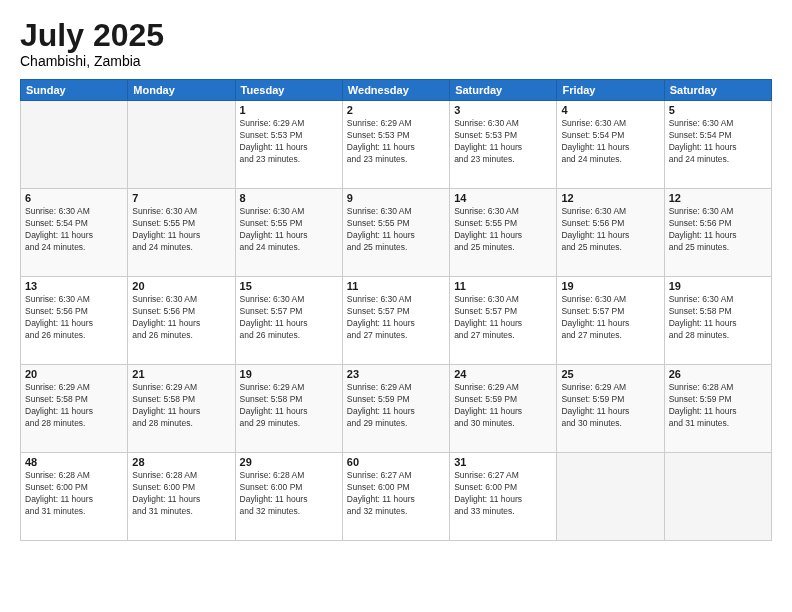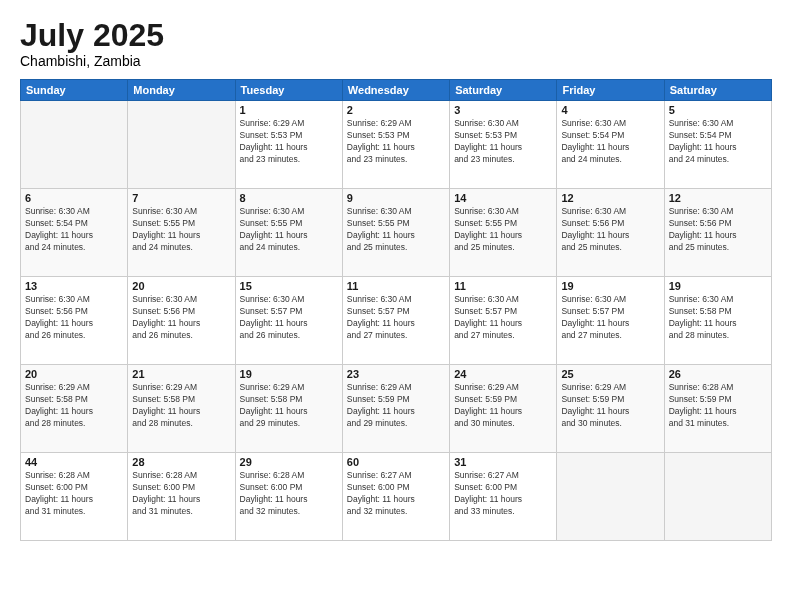--- a/index.html
+++ b/index.html
@@ -311,21 +311,21 @@
           <td>
             <div class="day-num">26</div>
             <div class="day-info" style="white-space: pre-line;">Sunrise: 6:28 AM
 Sunset: 5:59 PM
 Daylight: 11 hours
 and 31 minutes.</div>
           </td>
         </tr>
         <tr>
           <td>
-            <div class="day-num">44</div>
+            <div class="day-num">48</div>
             <div class="day-info" style="white-space: pre-line;">Sunrise: 6:28 AM
 Sunset: 6:00 PM
 Daylight: 11 hours
 and 31 minutes.</div>
           </td>
           <td>
             <div class="day-num">28</div>
             <div class="day-info" style="white-space: pre-line;">Sunrise: 6:28 AM
 Sunset: 6:00 PM
 Daylight: 11 hours

